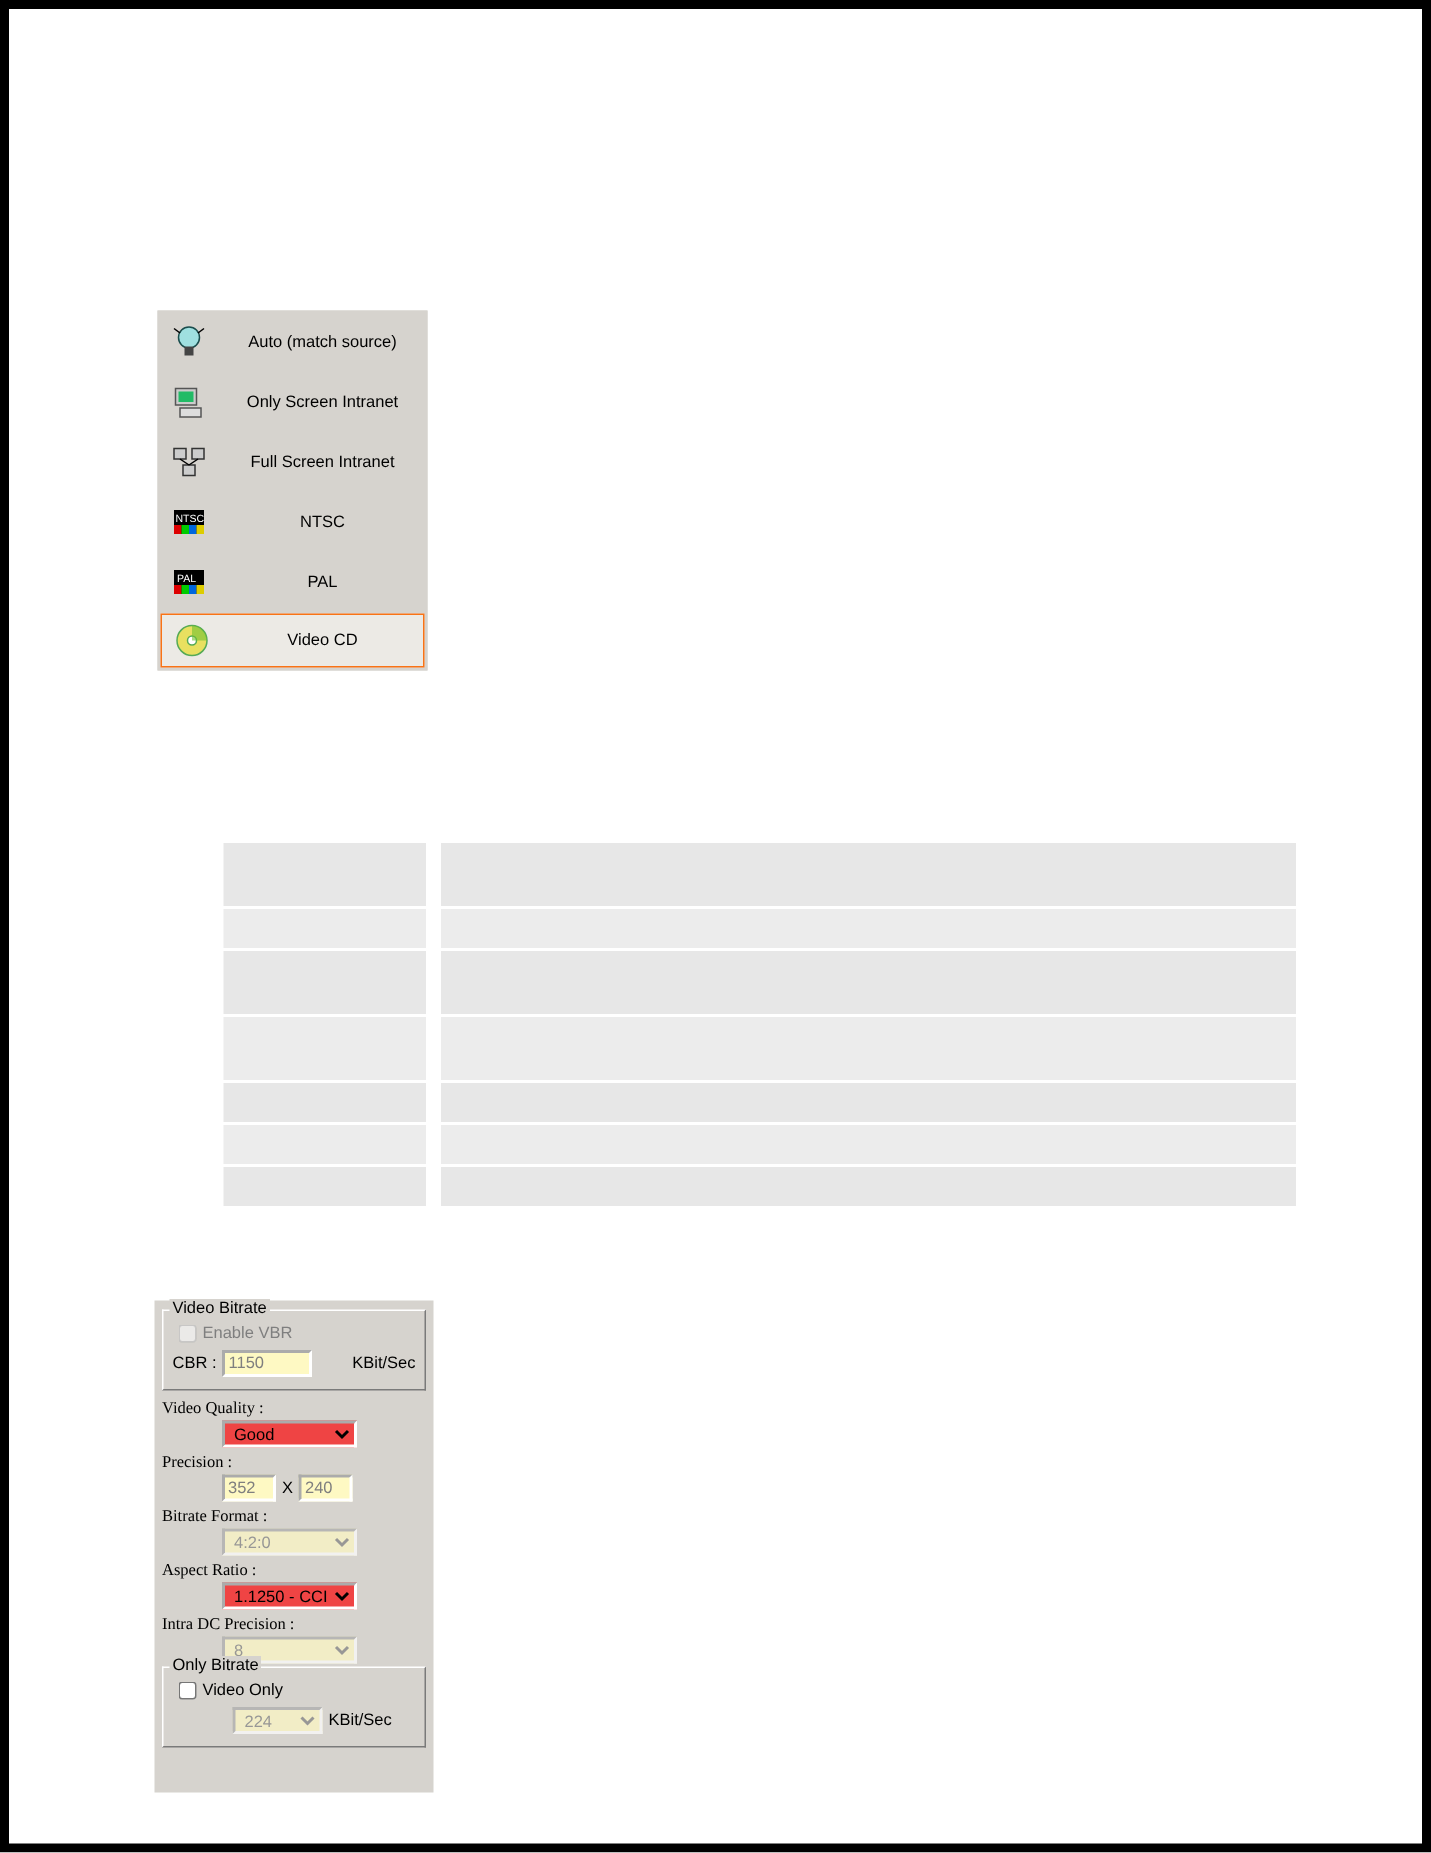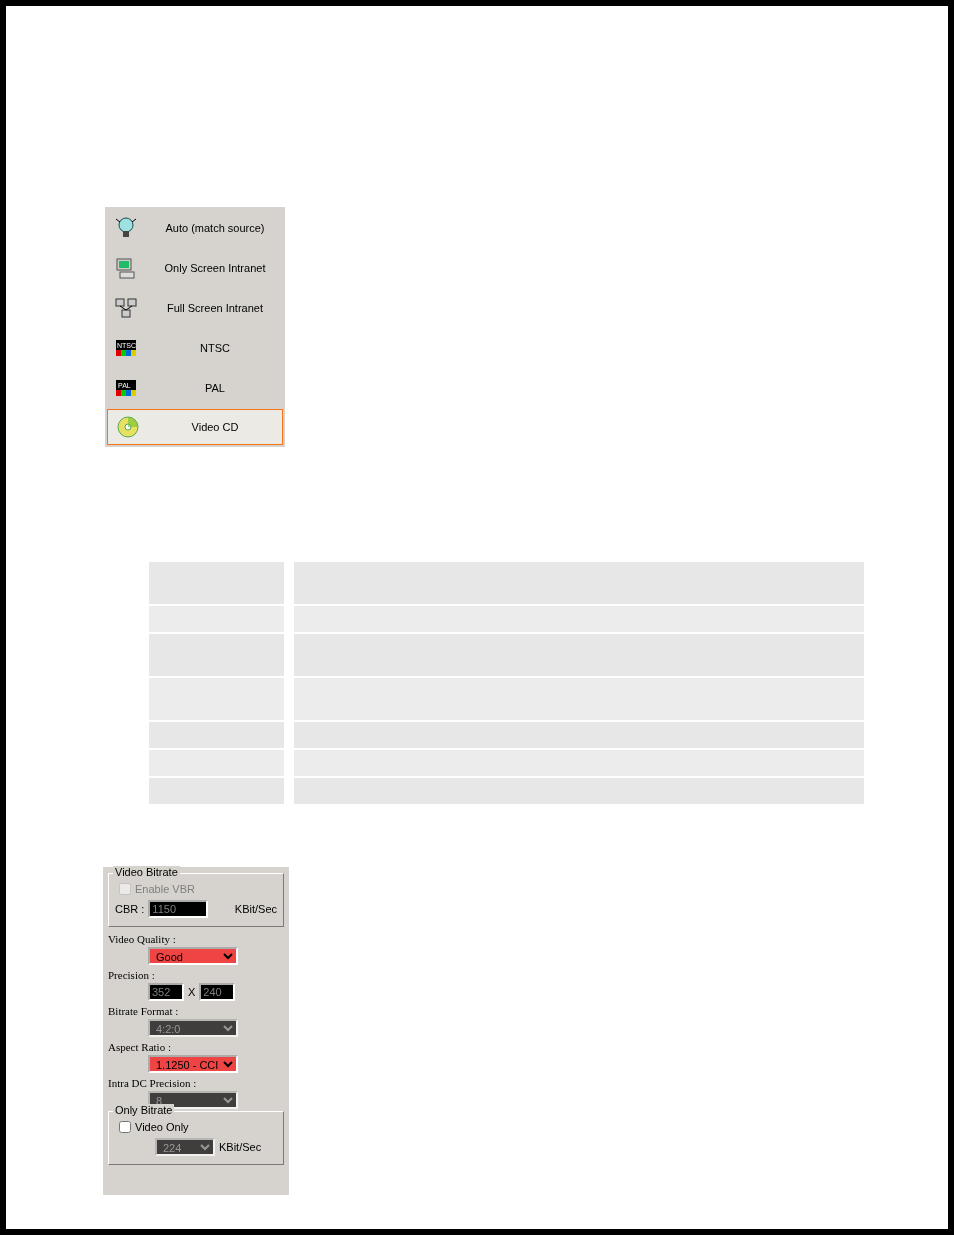--- a/index.html
+++ b/index.html
@@ -115,21 +115,21 @@
     font-family: inherit;
     font-size: 11px;
     height: 18px;
     padding: 1px 2px;
     border: 2px inset #fff;
     background: #ef4444;
     color: #000;
   }
   input.txt.disabled, select.sel.disabled {
     color: #7f7f7f;
-    background: #000000;
+    background: #fef9c3;
   }
   .w36 { width: 36px; }
   .w60 { width: 60px; }
   .w90 { width: 90px; }
   .after-txt { margin-left: 4px; }
   .chk {
     width: 12px; height: 12px; margin-right: 4px;
   }
   .block-label {
     font-size: 11px;

